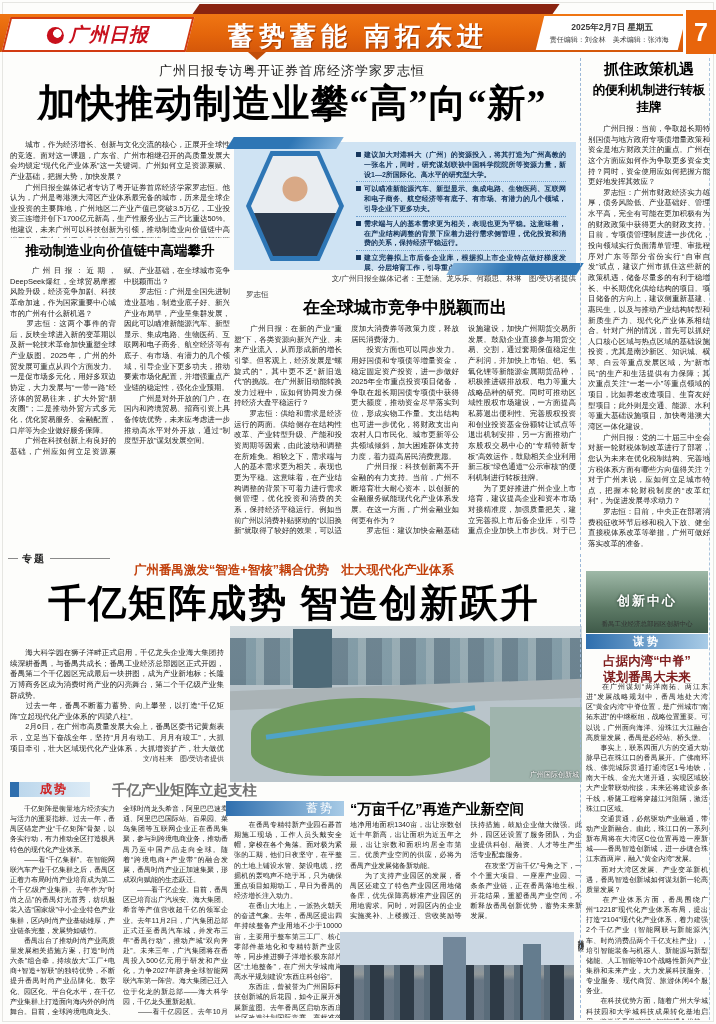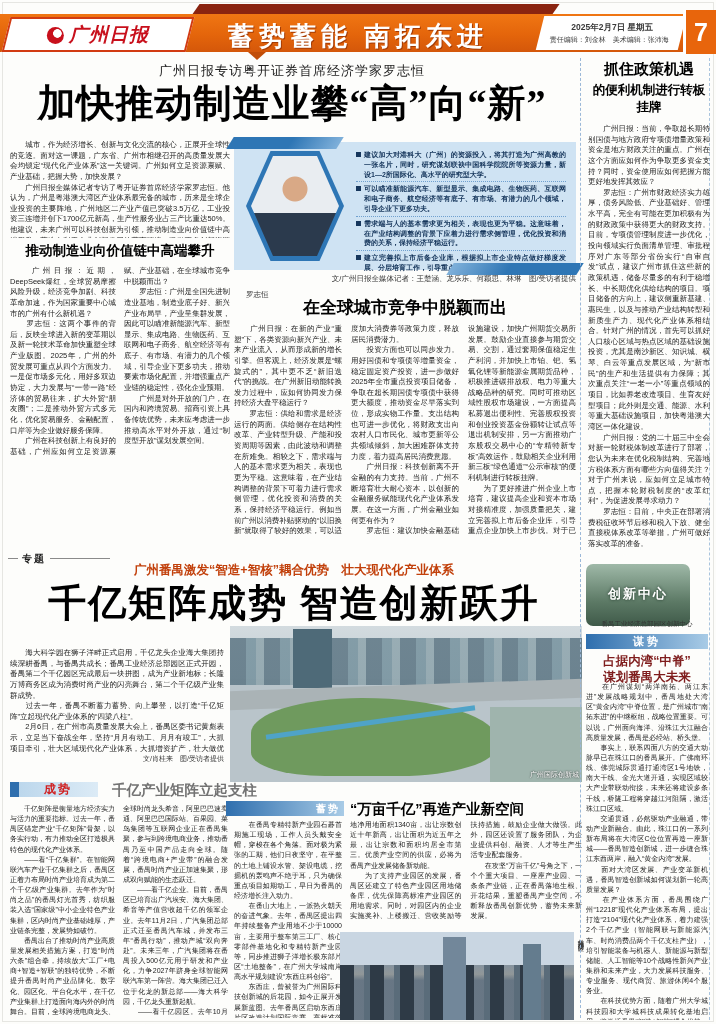--- a/index.html
+++ b/index.html
@@ -93,38 +93,38 @@
   .ph-main{left:222px;top:74px;width:352px;height:156px;}
   .ph-sky{position:absolute;left:0;top:0;right:0;height:34%;background:linear-gradient(180deg,#d3dbdf,#c0ccd2);}
   .ph-blds{position:absolute;left:0;top:8%;right:0;height:30%;
        background:repeating-linear-gradient(90deg,#5d7684 0 16px,#76929e 16px 26px,#8fa5ad 26px 34px);opacity:.85;}
   .ph-tower{position:absolute;left:18%;top:2%;width:11%;height:38%;background:#4e6a78;}
   .ph-road{position:absolute;left:0;top:38%;right:0;height:12%;background:#aab3b6;transform:skewY(-2deg);}
   .ph-lawn{position:absolute;left:6%;top:46%;width:70%;height:50%;background:#6f9a5e;border-radius:45% 55% 40% 30%;}
   .ph-river{position:absolute;right:0;top:52%;width:26%;height:48%;background:#9fb4ad;}
   .ph-path{position:absolute;left:10%;top:60%;width:60%;height:5px;background:#4fa3c8;transform:rotate(-8deg);}
 
-  .ph-small{left:578px;top:12px;width:104px;height:62px;background:linear-gradient(180deg,#9fb9a8,#5d7a66 60%,#3f5a49);border-radius:7px;}
+  .ph-small{left:578px;top:19px;width:122px;height:62px;background:linear-gradient(180deg,#9fb9a8,#5d7a66 60%,#3f5a49);}
   .ph-small .ovl{position:absolute;left:0;right:0;top:34%;text-align:center;color:#fff;font-weight:900;
         font-size:13px;letter-spacing:2px;text-shadow:0 0 3px #1c3326;}
   .ph-small-cap{position:absolute;left:578px;top:68px;width:122px;text-align:center;font-size:6.5px;color:#333;}
 
   .ph-dusk{left:332px;top:380px;width:234px;height:88px;background:linear-gradient(180deg,#c9d6e2 0 36%,#e3ded2 48%,#8d9aa8 55%);}
   .ph-sil{position:absolute;left:0;right:0;bottom:0;height:62%;
         background:repeating-linear-gradient(90deg,#2e3a46 0 14px,#46566485 14px 24px,#5a6c7a 24px 30px);}
   .ph-t1{position:absolute;left:44%;top:6%;width:10%;height:94%;background:#72879a;}
   .ph-t2{position:absolute;left:78%;top:14%;width:8%;height:86%;background:#647c8e;}
   .vcap{position:absolute;left:568px;top:382px;height:86px;writing-mode:vertical-rl;font-size:6.5px;color:#333;letter-spacing:1px;}
 
   .bar{position:absolute;height:15px;display:flex;align-items:center;}
-  .bar-cheng{left:2px;top:230px;width:88px;background:linear-gradient(90deg,#2f6fae 0 9px,#bcd7ec 9px,#dcebf6);justify-content:center;}
+  .bar-cheng{left:2px;top:230px;width:80px;background:linear-gradient(90deg,#2f6fae 0 9px,#bcd7ec 9px,#dcebf6);justify-content:center;}
   .bar-cheng .lbl{color:#d01f1f;font-weight:900;font-size:12px;letter-spacing:2px;margin-left:8px;}
   .hl-cheng{position:absolute;left:104px;top:229px;font-size:14.5px;font-weight:700;color:#737373;text-align:center;}
   .bar-xu{left:218px;top:249px;width:118px;background:linear-gradient(90deg,#2f6fae,#a8cbe6);justify-content:flex-end;}
-  .bar-xu .lbl{color:#fff;font-weight:700;font-size:10px;letter-spacing:2px;margin-right:4px;}
+  .bar-xu .lbl{color:#fff;font-weight:400;font-size:12px;letter-spacing:2px;margin-right:10px;}
   .hl-xu{position:absolute;left:342px;top:248px;font-size:14.5px;font-weight:900;color:#000;}
   .bar-mou{left:578px;top:82px;width:122px;background:linear-gradient(90deg,#2f6fae,#a8cbe6);justify-content:center;}
   .bar-mou .lbl{color:#fff;font-weight:900;font-size:11px;letter-spacing:3px;}
   .mou-h{position:absolute;left:578px;top:102px;width:122px;text-align:center;font-size:12.5px;font-weight:900;color:#7f1d1d;line-height:1.25;}
 
   .cheng-body{position:absolute;left:2px;top:252px;width:218px;height:214px;columns:2;column-gap:8px;}
   .xu-col0{position:absolute;left:226px;top:268px;width:108px;height:198px;}
   .xu-cols{position:absolute;left:342px;top:268px;width:232px;height:108px;columns:2;column-gap:9px;}
   .mou-body{position:absolute;left:578px;top:130px;width:122px;height:338px;}
   .vsep-bot{position:absolute;left:572px;top:2px;height:464px;border-left:1px dashed #9bb8d8;}

